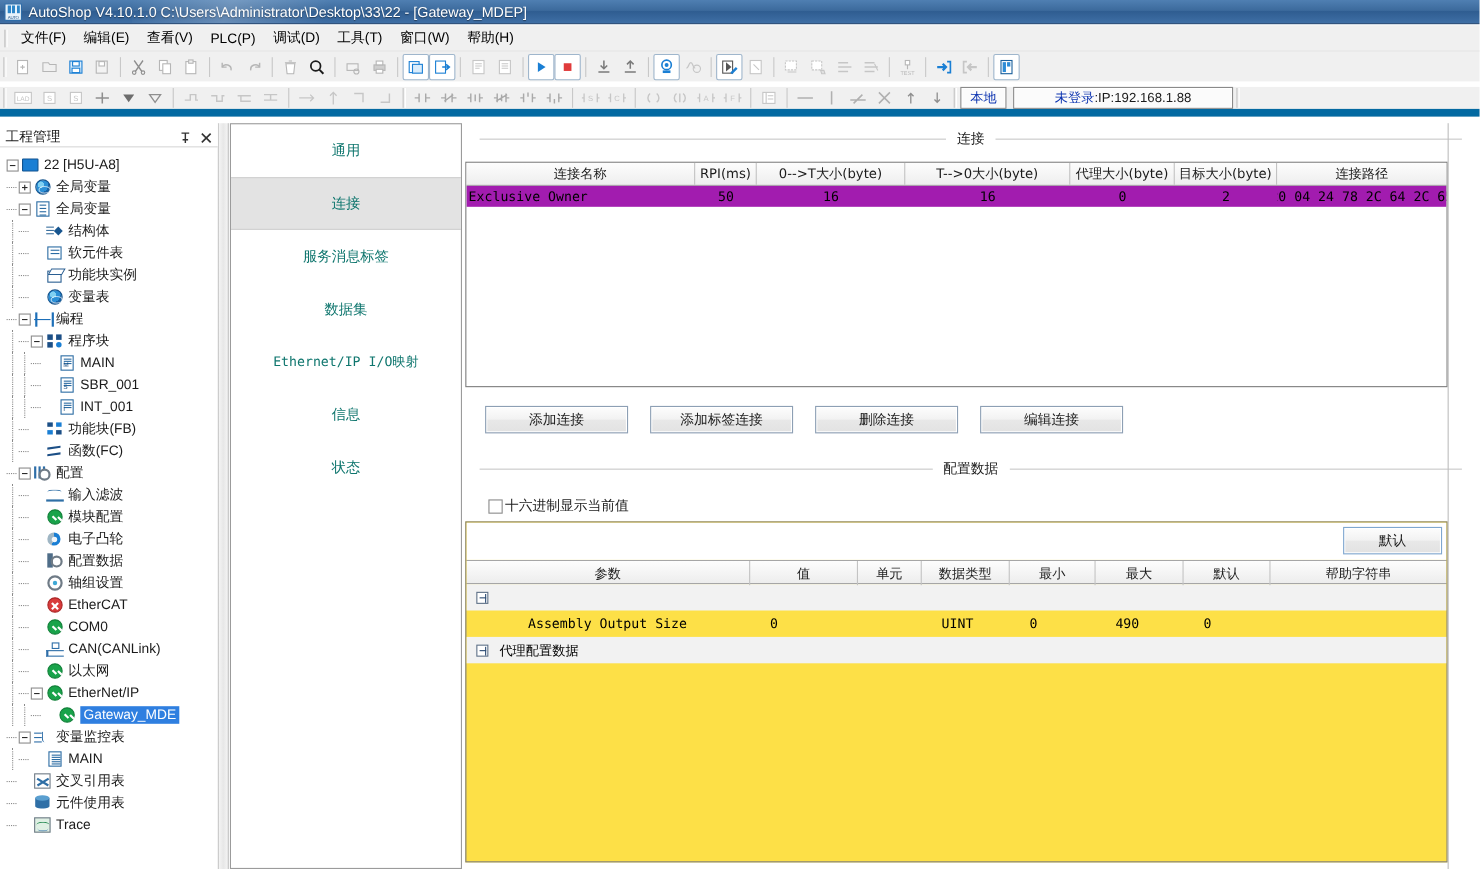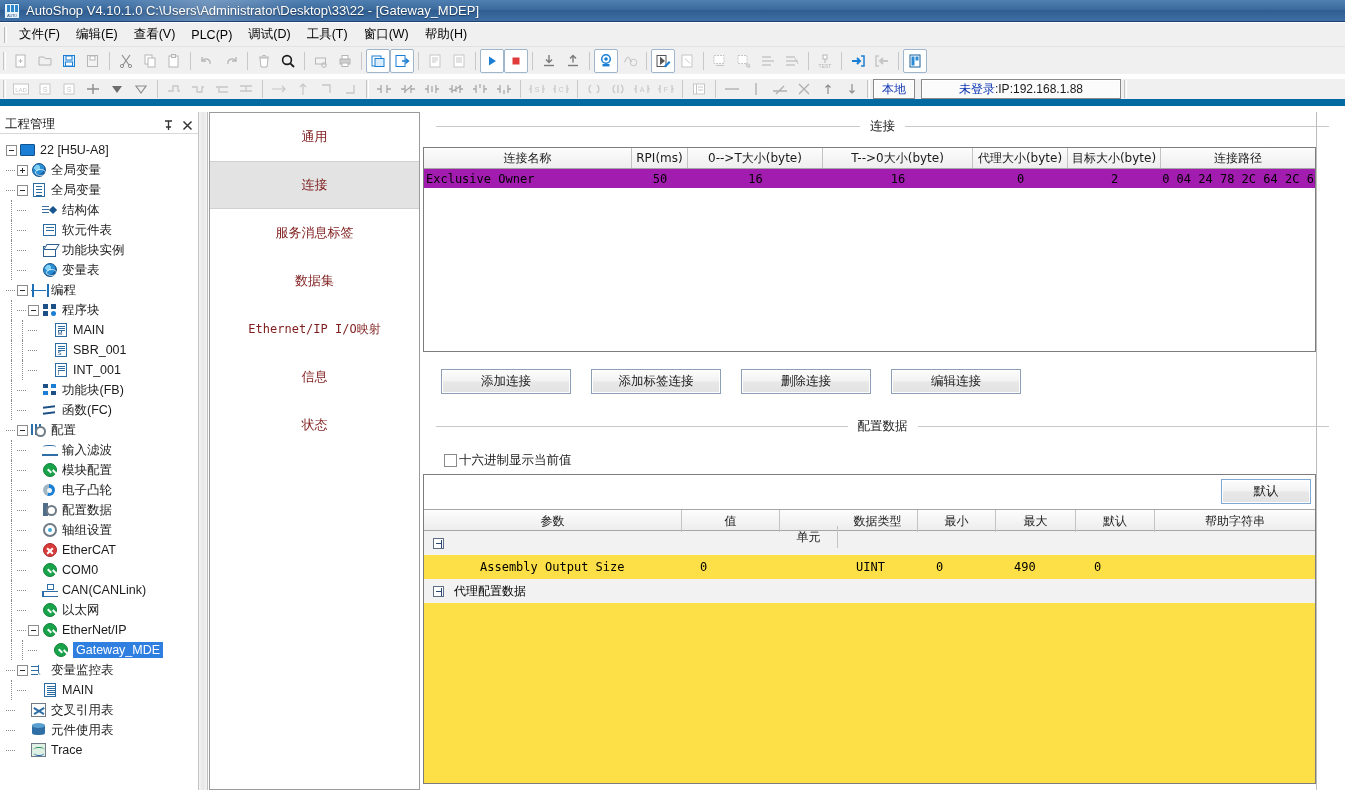--- a/index.html
+++ b/index.html
@@ -224,21 +224,21 @@
     border-right: 1px solid #bdbdbd;
   }
 
   
   #midnav {
     position: absolute; left: 209px; top: 112px; width: 211px; height: 678px;
     background: #ffffff; border: 1px solid #9b9b9b; border-right: 1px solid #9b9b9b;
   }
   .navitem {
     height: 48px; display: flex; align-items: center; justify-content: center;
-    font-size: 13px; color: #7f1d1d; cursor: default;
+    font-size: 13px; color: #0f766e; cursor: default;
   }
   .navitem.mono { font-family: "DejaVu Sans Mono", monospace; font-size: 12px; }
   .navitem.active { background: #e3e3e3; border-top: 1px solid #d0d0d0; border-bottom: 1px solid #d0d0d0; }
 
   
   #content {
     position: absolute; left: 420px; top: 112px; width: 925px; height: 678px;
     background: #ffffff; overflow: hidden;
   }
   .section-head {
@@ -1170,21 +1170,21 @@
     <div class="cbx-label">十六进制显示当前值</div>
   </div>
 
   <div id="cfgpanel">
     <div id="cfg-toolbar">
       <div class="winbtn">默认</div>
     </div>
     <div id="cfg-grid-head">
         <div class="gh" style="width: 258px; height: 22px;">参数</div>
         <div class="gh" style="width: 98px; height: 22px;">值</div>
-        <div class="gh" style="width: 58px; height: 22px; margin-top: 16px;">单元</div>
+        <div class="gh" style="width: 58px; height: 22px;">单元</div>
         <div class="gh" style="width: 80px; height: 22px;">数据类型</div>
         <div class="gh" style="width: 78px; height: 22px;">最小</div>
         <div class="gh" style="width: 80px; height: 22px;">最大</div>
         <div class="gh" style="width: 79px; height: 22px;">默认</div>
         <div class="gh" style="width: 160px; height: 22px; border-right: none;">帮助字符串</div>
       </div>
     <div id="cfg-body">
         <div class="cfg-row alt">
           <div class="grp-toggle"></div>
         </div>

